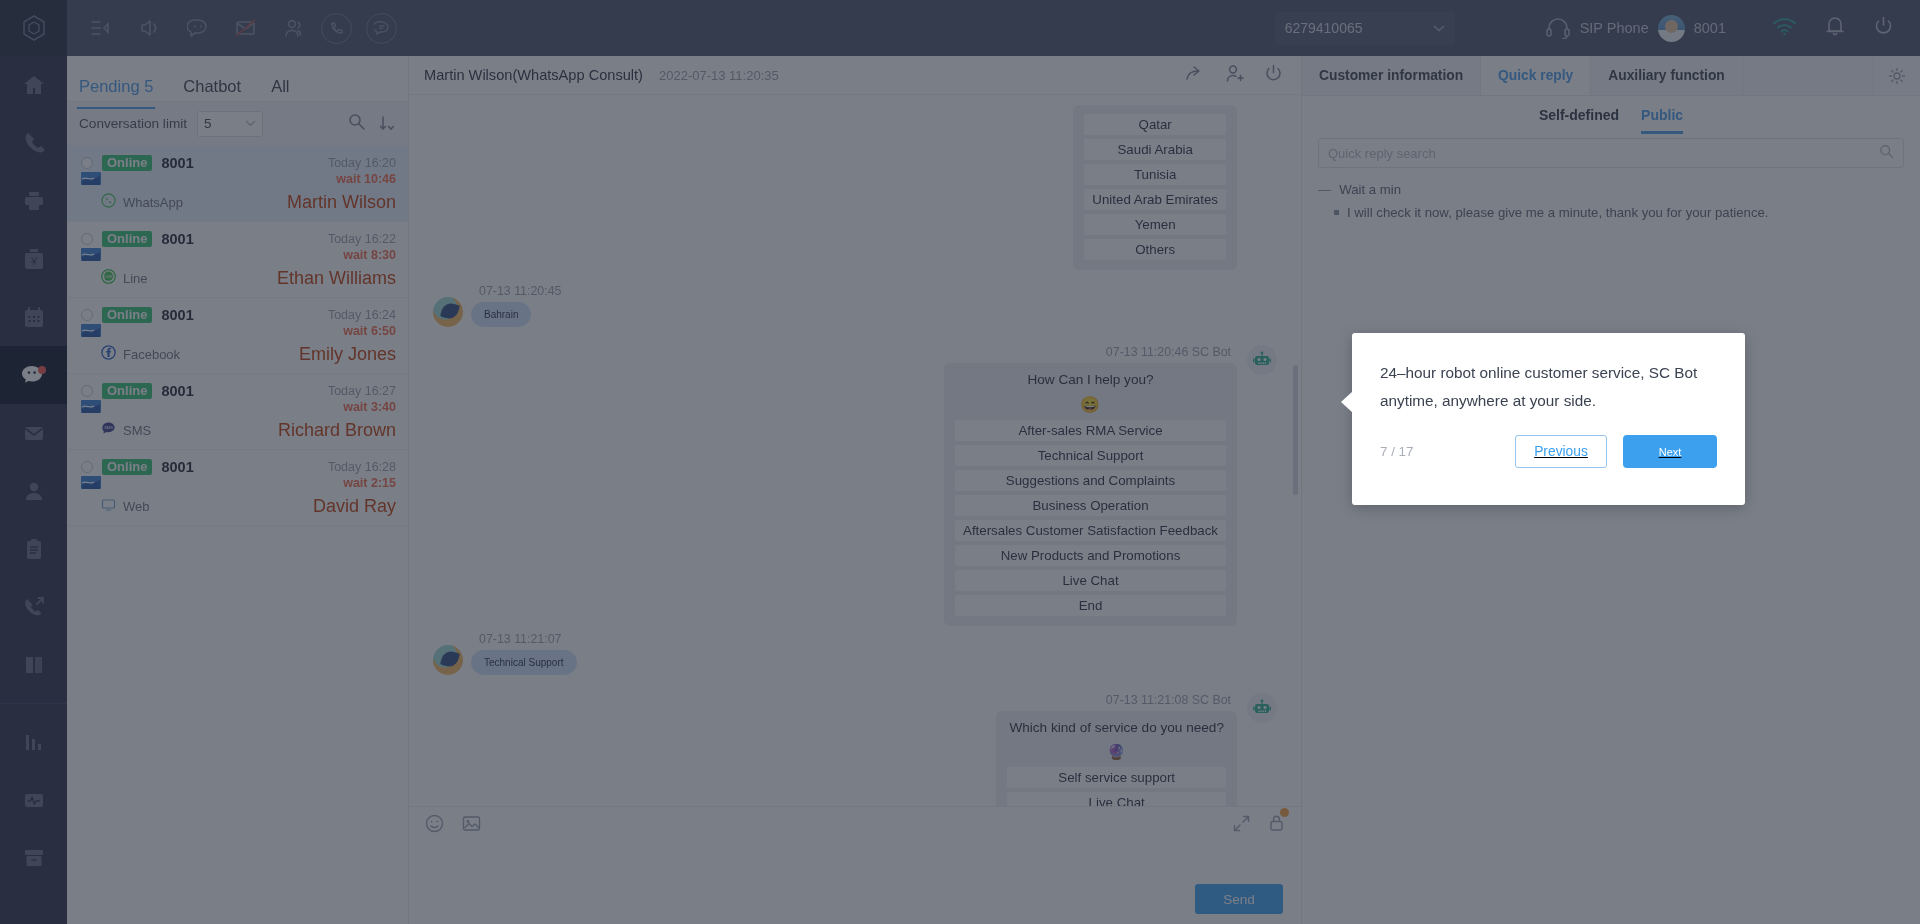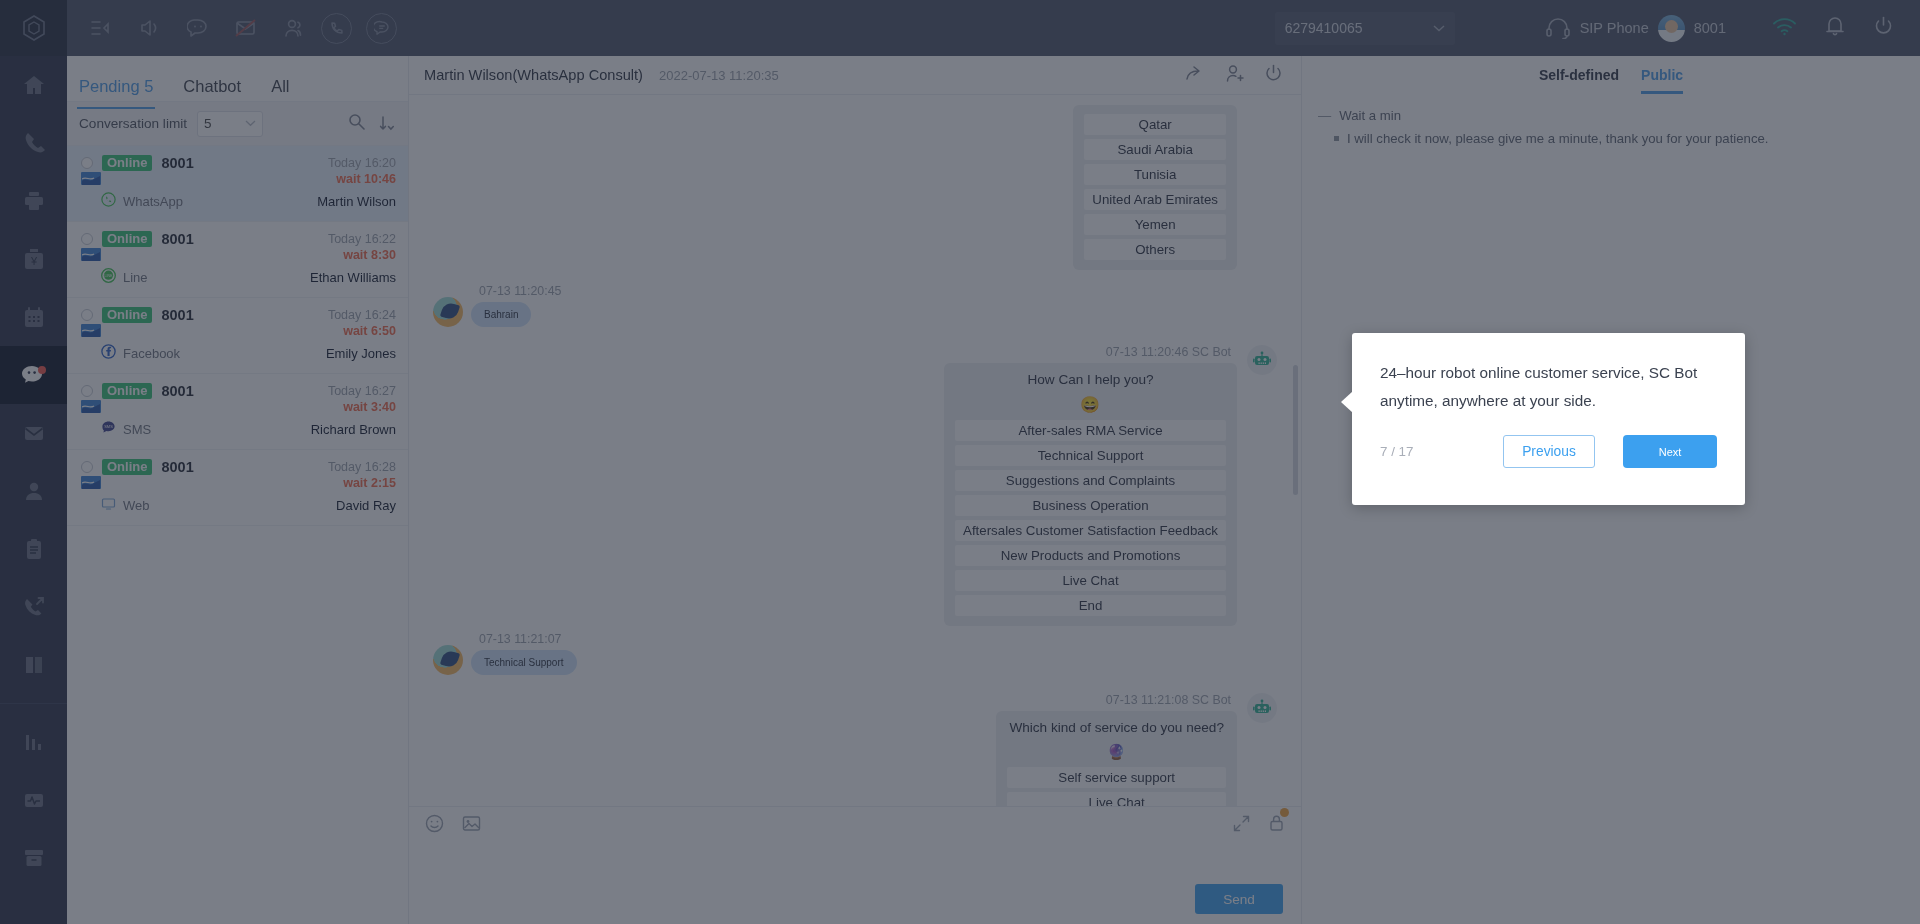--- a/index.html
+++ b/index.html
@@ -116,21 +116,21 @@
   .conv-time { margin-left: auto; font-size: 12.5px; color: #9aa0ab; }
   .conv-line2 { display: flex; align-items: flex-start; margin-top: 1px; }
   .flagbox {
     width: 20px; height: 13px; background: #3b82d6; border-radius: 1px;
     display: flex; align-items: center; justify-content: center; color: #fff; font-size: 9px;
     overflow: hidden;
   }
   .conv-wait { margin-left: auto; font-size: 12.5px; color: #f26a4b; font-weight: bold; }
   .conv-line3 { display: flex; align-items: center; gap: 7px; margin-top: 6px; padding-left: 20px; }
   .ch-name { font-size: 13px; color: #6c727e; }
-  .conv-cust { margin-left: auto; font-size: 13px; color: #0f172a; text-align: right; }
+  .conv-cust { margin-left: auto; font-size: 18px; color: #c2410c; text-align: right; }
 
   
   .chat {
     position: absolute; left: 409px; top: 56px; width: 892px; height: 868px;
     background: #fff; display: flex; flex-direction: column;
   }
   .chat-head {
     height: 39px; border-bottom: 1px solid #e9ecf1; display: flex; align-items: center;
     padding: 0 18px 0 15px; flex: none;
   }
@@ -233,21 +233,21 @@
     padding: 26px 28px 0 28px;
   }
   .tooltip::before {
     content: ""; position: absolute; left: -11px; top: 58px;
     border-top: 11px solid transparent; border-bottom: 11px solid transparent;
     border-right: 12px solid #fff;
   }
   .tt-text { font-size: 15.3px; line-height: 28px; color: #3b4250; }
   .tt-row { display: flex; align-items: center; margin-top: 20px; }
   .tt-count { font-size: 13.4px; color: #a9aeb8; }
-  .tt-btns { margin-left: auto; display: flex; align-items: center; gap: 28px; }
+  .tt-btns { margin-left: auto; display: flex; align-items: center; gap: 16px; text-decoration: underline; }
   .btn-prev {
     width: 92px; height: 33px; background: #fff; border: 1px solid #93c5f0; color: #3ca0ef;
     border-radius: 3px; font-size: 13.8px; cursor: pointer;
   }
   .btn-next {
     width: 94px; height: 33px; background: #3ca0ef; border: none; color: #fff;
     border-radius: 4px; font-size: 11px; cursor: pointer;
   }
 </style>
 </head>
@@ -802,26 +802,47 @@
         </div>
       </div>
       <div class="composer-input"></div>
       <div class="send-row">
         <button class="btn-send">Send</button>
       </div>
     </div>
   </div>
 
   <div class="rightpanel">
+    <div class="rp-tabs">
+      <div class="rp-tab">Customer information</div>
+      <div class="rp-tab active">Quick reply</div>
+      <div class="rp-tab">Auxiliary function</div>
+      <div class="rp-tab-fill"></div>
+      <div class="rp-gear">
+        <svg width="18" height="18" viewBox="0 0 18 18" stroke="#9aa1ae" stroke-width="1.4" fill="none">
+          <circle cx="9" cy="9" r="3"></circle>
+          <path d="M9 1.5v2M9 14.5v2M1.5 9h2M14.5 9h2M3.7 3.7l1.4 1.4M12.9 12.9l1.4 1.4M14.3 3.7l-1.4 1.4M5.1 12.9L3.7 14.3" stroke-linecap="round"></path>
+        </svg>
+      </div>
+    </div>
 
     <div class="rp-subtabs">
       <div class="rp-subtab">Self-defined</div>
       <div class="rp-subtab active">Public</div>
     </div>
 
+    <div class="rp-search">
+      <span>Quick reply search</span>
+      <span style="margin-left:auto;">
+        <svg width="15" height="15" viewBox="0 0 15 15" stroke="#b5bac3" stroke-width="1.4" fill="none">
+          <circle cx="6.2" cy="6.2" r="4.4"></circle>
+            <path d="M9.6 9.6l4 4" stroke-linecap="round"></path>
+        </svg>
+      </span>
+    </div>
 
     <div class="rp-group">
       <div class="rp-group-title">
         <span class="dash">—</span>
         <span>Wait a min</span>
       </div>
       <div class="rp-group-item">
         <span class="sq"></span>
         <span>I will check it now, please give me a minute, thank you for your patience.</span>
       </div>

